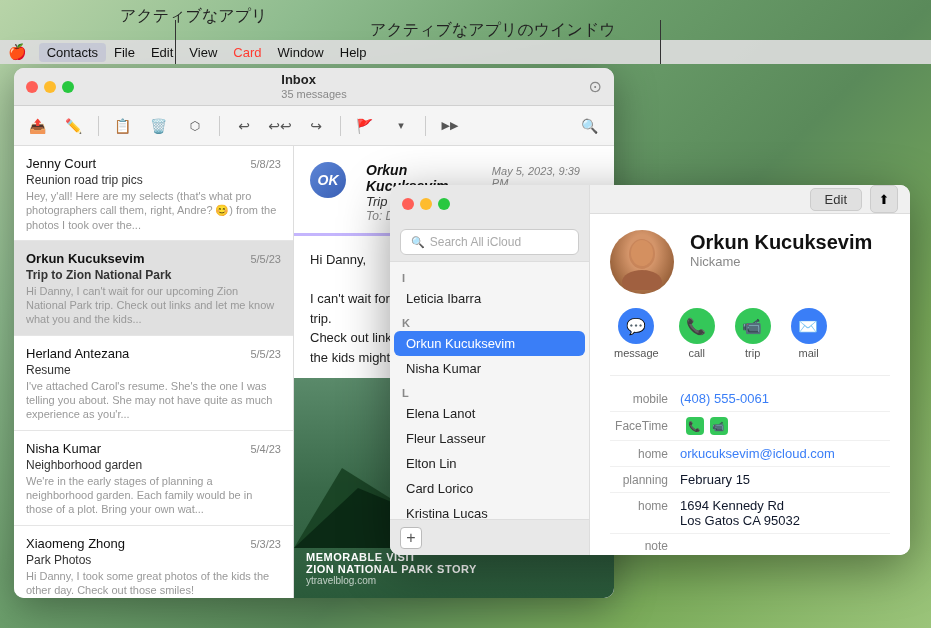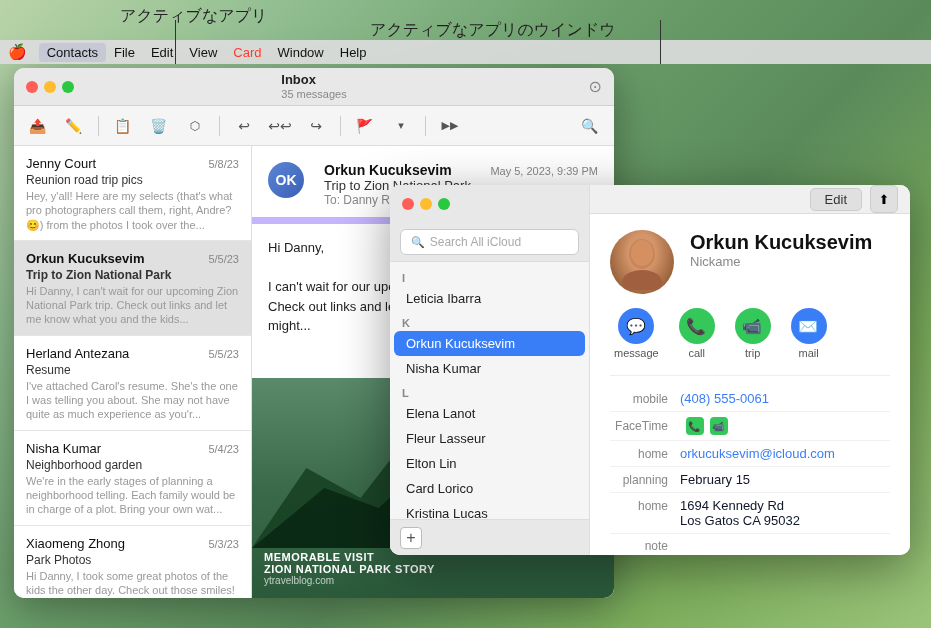--- a/index.html
+++ b/index.html
@@ -143,21 +143,21 @@
     }
 
     
     .mail-body {
       display: flex;
       height: calc(100% - 78px);
     }
 
     
     .mail-sidebar {
-      width: 238px;
+      width: 280px;
       background: #7dd3fc;
       border-right: 1px solid #ddd;
       overflow-y: auto;
       flex-shrink: 0;
     }
     .mail-sidebar::-webkit-scrollbar { display: none; }
     .msg-item {
       padding: 10px 12px 8px 12px;
       border-bottom: 1px solid #e5e5e5;
       cursor: pointer;
@@ -181,21 +181,22 @@
 
     
     .mail-detail {
       flex: 1;
       background: white;
       overflow: hidden;
       position: relative;
     }
     .mail-detail-header {
       padding: 16px 16px 10px 16px;
-      border-bottom: 7px solid #c4b5fd;
+      border-bottom: 3px solid #c4b5fd;
+      font-style: italic;
     }
     .mail-avatar {
       width: 36px;
       height: 36px;
       border-radius: 50%;
       background: linear-gradient(135deg, #5c85d6, #3a60b5);
       color: white;
       font-size: 14px;
       font-weight: 600;
       display: flex;
@@ -551,21 +552,21 @@
         <div class="msg-subject">Resume</div>
         <div class="msg-preview">I've attached Carol's resume. She's the one I was telling you about. She may not have quite as much experience as you'r...</div>
       </div>
 
       <div class="msg-item">
         <div class="msg-top">
           <span class="msg-sender">Nisha Kumar</span>
           <span class="msg-date">5/4/23</span>
         </div>
         <div class="msg-subject">Neighborhood garden</div>
-        <div class="msg-preview">We're in the early stages of planning a neighborhood telling. Each family would be in charge of a plot. Bring your own wat...</div>
+        <div class="msg-preview">We're in the early stages of planning a neighborhood garden. Each family would be in those of a plot. Bring your own wat...</div>
       </div>
 
       <div class="msg-item">
         <div class="msg-top">
           <span class="msg-sender">Xiaomeng Zhong</span>
           <span class="msg-date">5/3/23</span>
         </div>
         <div class="msg-subject">Park Photos</div>
         <div class="msg-preview">Hi Danny, I took some great photos of the kids the other day. Check out those smiles!</div>
       </div>

